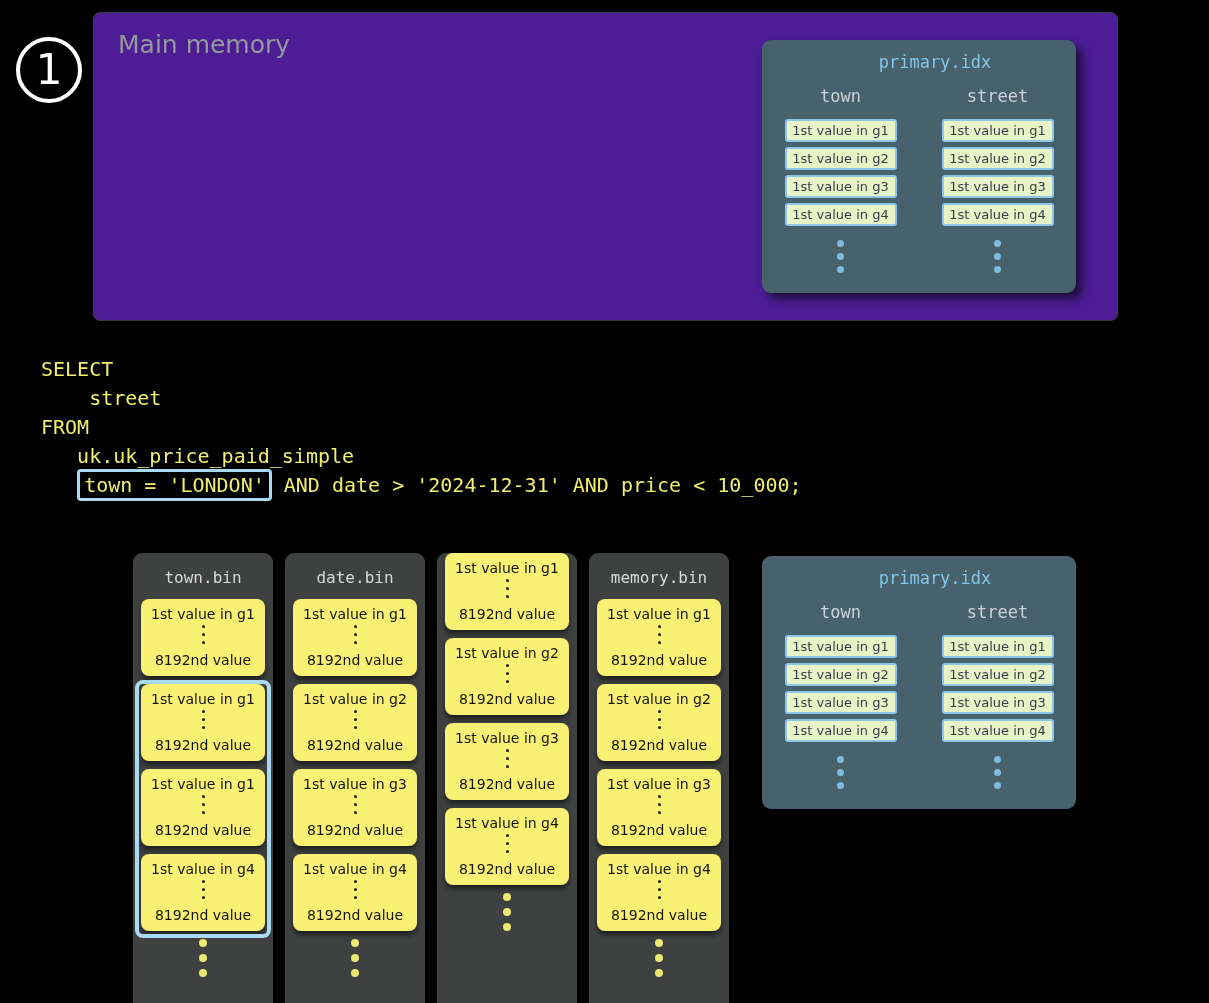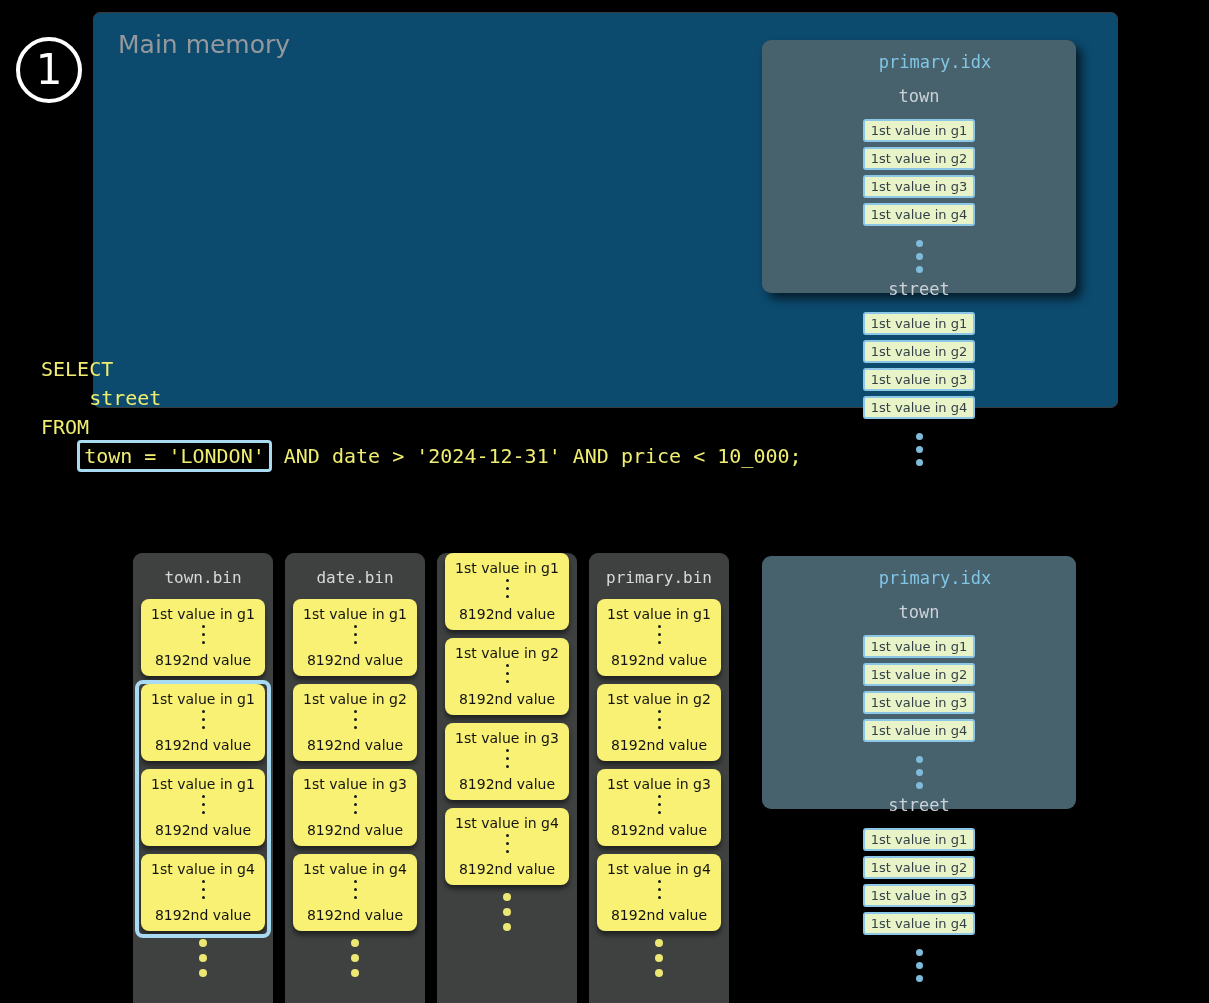--- a/index.html
+++ b/index.html
@@ -5,32 +5,32 @@
   html,body{margin:0;padding:0;background:#000;}
   .page{position:relative;width:1209px;height:1003px;background:#000;overflow:hidden;
         font-family:"DejaVu Sans",sans-serif;}
 
   
   .badge{position:absolute;left:16px;top:37px;width:58px;height:58px;border:4px solid #fff;
          border-radius:50%;display:flex;align-items:center;justify-content:center;}
   .badge span{color:#fff;font-size:42px;line-height:1;font-family:"DejaVu Sans",sans-serif;}
 
   
-  .panel{position:absolute;left:93px;top:12px;width:1025px;height:396px;background:#0c4a6e;
+  .panel{position:absolute;left:93px;top:12px;width:1025px;height:309px;background:#4c1d95;
          border:1px solid #3a3d40;border-radius:7px;box-sizing:border-box;}
   .panel-title{position:absolute;left:24px;top:17px;font-size:25px;color:#95989c;}
 
   
   .pidx{position:absolute;width:314px;height:253px;background:#47616d;border-radius:9px;
         box-shadow:6px 6px 10px rgba(0,0,0,0.6);}
   .pidx-top{left:668px;top:27px;}
   .pidx-disk{left:762px;top:556px;}
   .pidx-title{text-align:center;padding-top:12px;font-family:"DejaVu Sans Mono",monospace;
               font-size:17px;color:#82c6e6;padding-left:32px;}
-  .pidx-cols{display:flex;margin-top:14px;flex-direction:column;}
+  .pidx-cols{display:flex;margin-top:14px;}
   .pidx-col{flex:1;display:flex;flex-direction:column;align-items:center;}
   .pidx-col-name{font-family:"DejaVu Sans Mono",monospace;font-size:17px;color:#ccd3d8;
                  margin-bottom:13px;}
   .chip{width:112px;box-sizing:border-box;background:#e9f3c8;border:2px solid #8dc7e7;
         border-radius:3px;margin-bottom:5px;font-size:13px;color:#333f46;text-align:center;
         line-height:17px;padding:1px 0;}
   .vdots{margin-top:9px;}
   .vdots i{display:block;width:7px;height:7px;border-radius:50%;background:#7fbbda;margin:0 auto 6px;}
 
   
@@ -96,20 +96,21 @@
             </div>
         </div>
       </div>
     </div>
   </div>
 
   <div class="sql">
     <div class="code-line">SELECT</div>
     <div class="code-line">    street</div>
     <div class="code-line">FROM</div>
+    <div class="code-line">   uk.uk_price_paid_simple</div>
     <div class="code-line"><span>   </span><span class="hl">town = 'LONDON'</span><span> AND date &gt; '2024-12-31' AND price &lt; 10_000;</span></div>
   </div>
 
   <div class="bin-col bin-town">
     <div class="bin-title">town.bin</div>
     <div class="granule">
       <div>1st value in g1</div>
       <div class="g-dots">
           <i></i>
           <i></i>
@@ -235,21 +236,21 @@
       <div>8192nd value</div>
     </div>
     <div class="bin-dots">
         <i></i>
         <i></i>
         <i></i>
       </div>
   </div>
 
   <div class="bin-col bin-street">
-    <div class="bin-title">primary.bin</div>
+    <div class="bin-title">memory.bin</div>
     <div class="granule">
       <div>1st value in g1</div>
       <div class="g-dots">
           <i></i>
           <i></i>
           <i></i>
         </div>
       <div>8192nd value</div>
     </div>
     <div class="granule">

